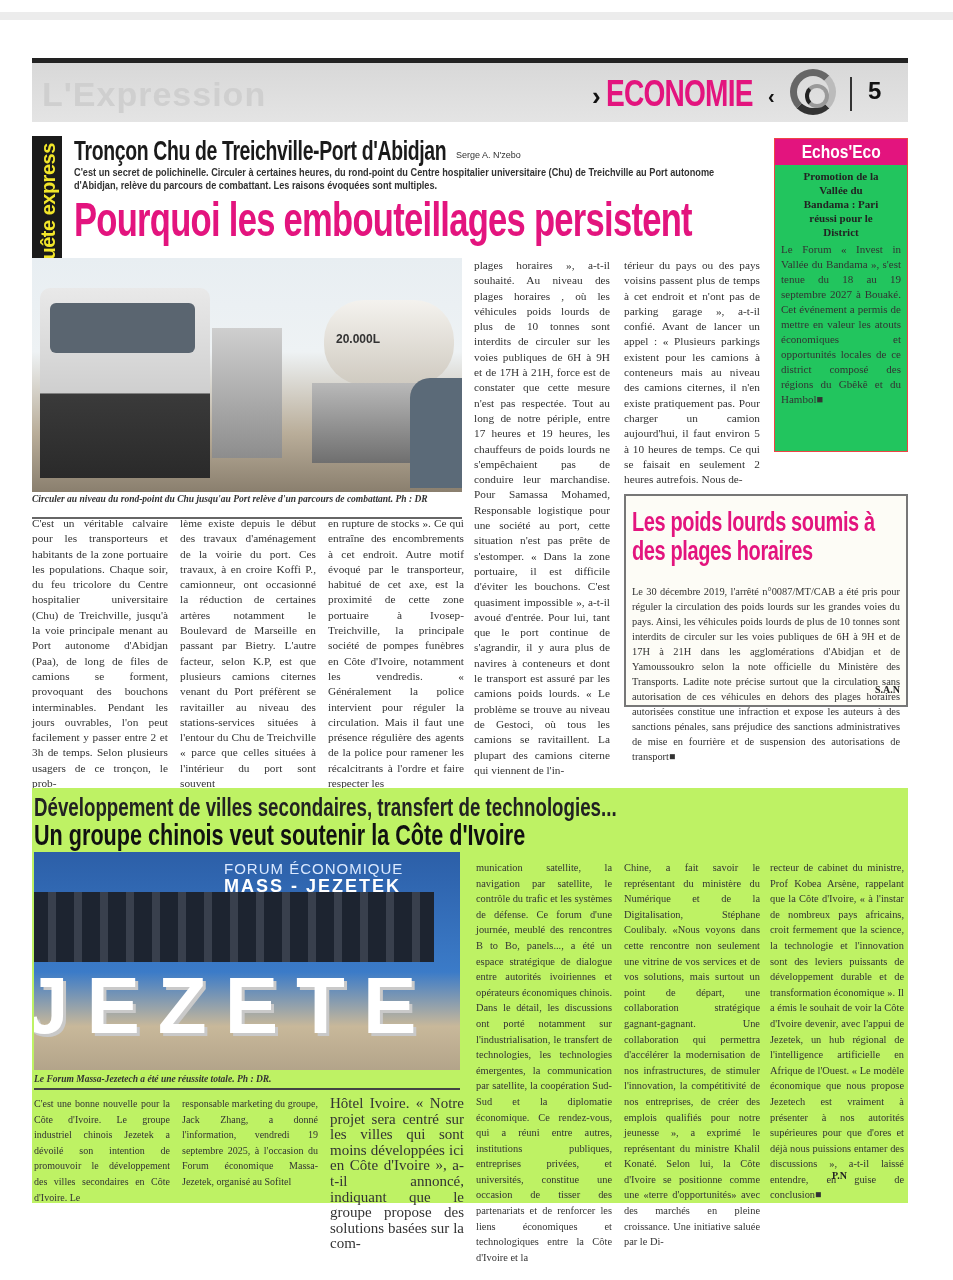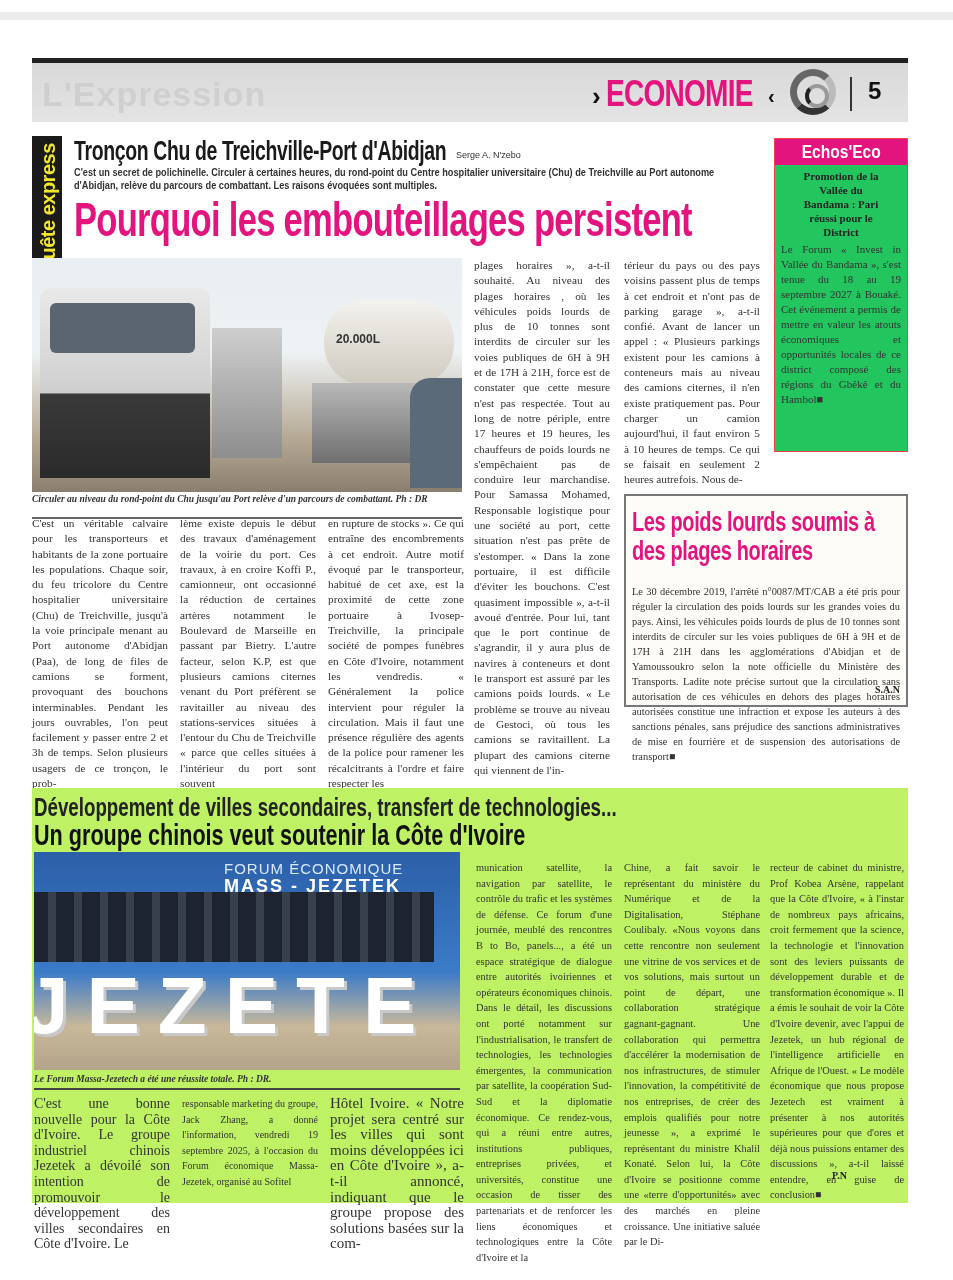--- a/index.html
+++ b/index.html
@@ -116,21 +116,21 @@
     <div class="sup">Développement de villes secondaires, transfert de technologies...</div>
     <div class="ttl">Un groupe chinois veut soutenir la Côte d'Ivoire</div>
     <div class="photo2">
       <div class="forum">FORUM ÉCONOMIQUE</div>
       <div class="mass">MASS - JEZETEK</div>
       <div class="people"></div>
       <div class="letters">JEZETE</div>
     </div>
     <div class="caption2">Le Forum Massa-Jezetech a été une réussite totale. Ph : DR.</div>
 
-    <div class="col" style="left:2px;top:308px;width:136px;font-size:14px;line-height:15.6px">C'est une bonne nouvelle pour la Côte d'Ivoire. Le groupe industriel chinois Jezetek a dévoilé son intention de promouvoir le développement des villes secondaires en Côte d'Ivoire. Le</div>
+    <div class="col" style="left:2px;top:308px;width:136px;font-size:10px;line-height:15.6px">C'est une bonne nouvelle pour la Côte d'Ivoire. Le groupe industriel chinois Jezetek a dévoilé son intention de promouvoir le développement des villes secondaires en Côte d'Ivoire. Le</div>
     <div class="col" style="left:150px;top:308px;width:136px;font-size:10px;line-height:15.6px">responsable marketing du groupe, Jack Zhang, a donné l'information, vendredi 19 septembre 2025, à l'occasion du Forum économique Massa-Jezetek, organisé au Sofitel</div>
     <div class="col" style="left:298px;top:308px;width:134px;font-size:15px;line-height:15.6px">Hôtel Ivoire. « Notre projet sera centré sur les villes qui sont moins développées ici en Côte d'Ivoire », a-t-il annoncé, indiquant que le groupe propose des solutions basées sur la com-</div>
     <div class="col" style="left:444px;top:72px;width:136px;font-size:10.4px;line-height:15.6px">munication satellite, la navigation par satellite, le contrôle du trafic et les systèmes de défense. Ce forum d'une journée, meublé des rencontres B to Bo, panels..., a été un espace stratégique de dialogue entre autorités ivoiriennes et opérateurs économiques chinois. Dans le détail, les discussions ont porté notamment sur l'industrialisation, le transfert de technologies, les technologies émergentes, la communication par satellite, la coopération Sud-Sud et la diplomatie économique. Ce rendez-vous, qui a réuni entre autres, institutions publiques, entreprises privées, et universités, constitue une occasion de tisser des partenariats et de renforcer les liens économiques et technologiques entre la Côte d'Ivoire et la</div>
     <div class="col" style="left:592px;top:72px;width:136px;font-size:10.4px;line-height:15.6px">Chine, a fait savoir le représentant du ministère du Numérique et de la Digitalisation, Stéphane Coulibaly. «Nous voyons dans cette rencontre non seulement une vitrine de vos services et de vos solutions, mais surtout un point de départ, une collaboration stratégique gagnant-gagnant. Une collaboration qui permettra d'accélérer la modernisation de nos infrastructures, de stimuler l'innovation, la compétitivité de nos entreprises, de créer des emplois qualifiés pour notre jeunesse », a exprimé le représentant du ministre Khalil Konaté. Selon lui, la Côte d'Ivoire se positionne comme une «terre d'opportunités» avec des marchés en pleine croissance. Une initiative saluée par le Di-</div>
     <div class="col" style="left:738px;top:72px;width:134px;font-size:10.4px;line-height:15.6px">recteur de cabinet du ministre, Prof Kobea Arsène, rappelant que la Côte d'Ivoire, « à l'instar de nombreux pays africains, croit fermement que la science, la technologie et l'innovation sont des leviers puissants de développement durable et de transformation économique ». Il a émis le souhait de voir la Côte d'Ivoire devenir, avec l'appui de Jezetek, un hub régional de l'intelligence artificielle en Afrique de l'Ouest. « Le modèle économique que nous propose Jezetech est vraiment à présenter à nos autorités supérieures pour que d'ores et déjà nous puissions entamer des discussions », a-t-il laissé entendre, en guise de conclusion■</div>
     <div class="sig2">P.N</div>
   </div>
 </div>
 
 </body></html>

